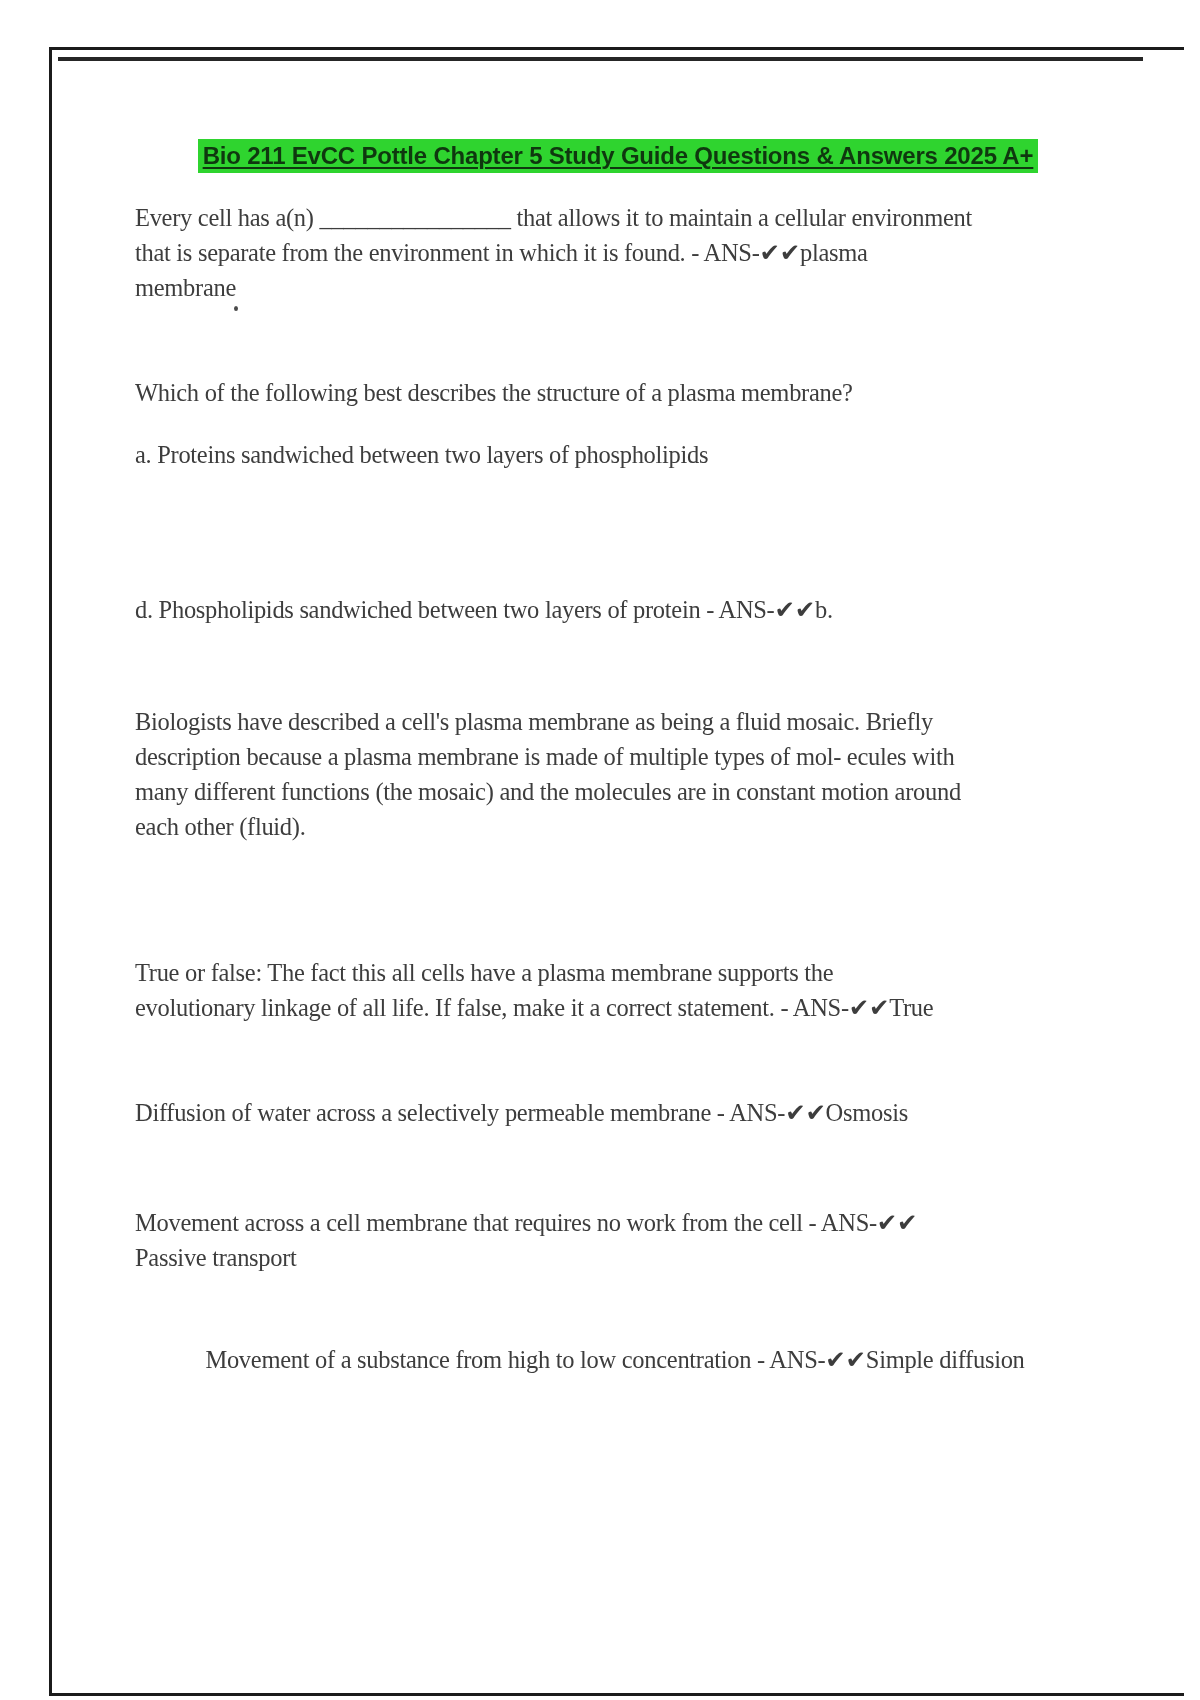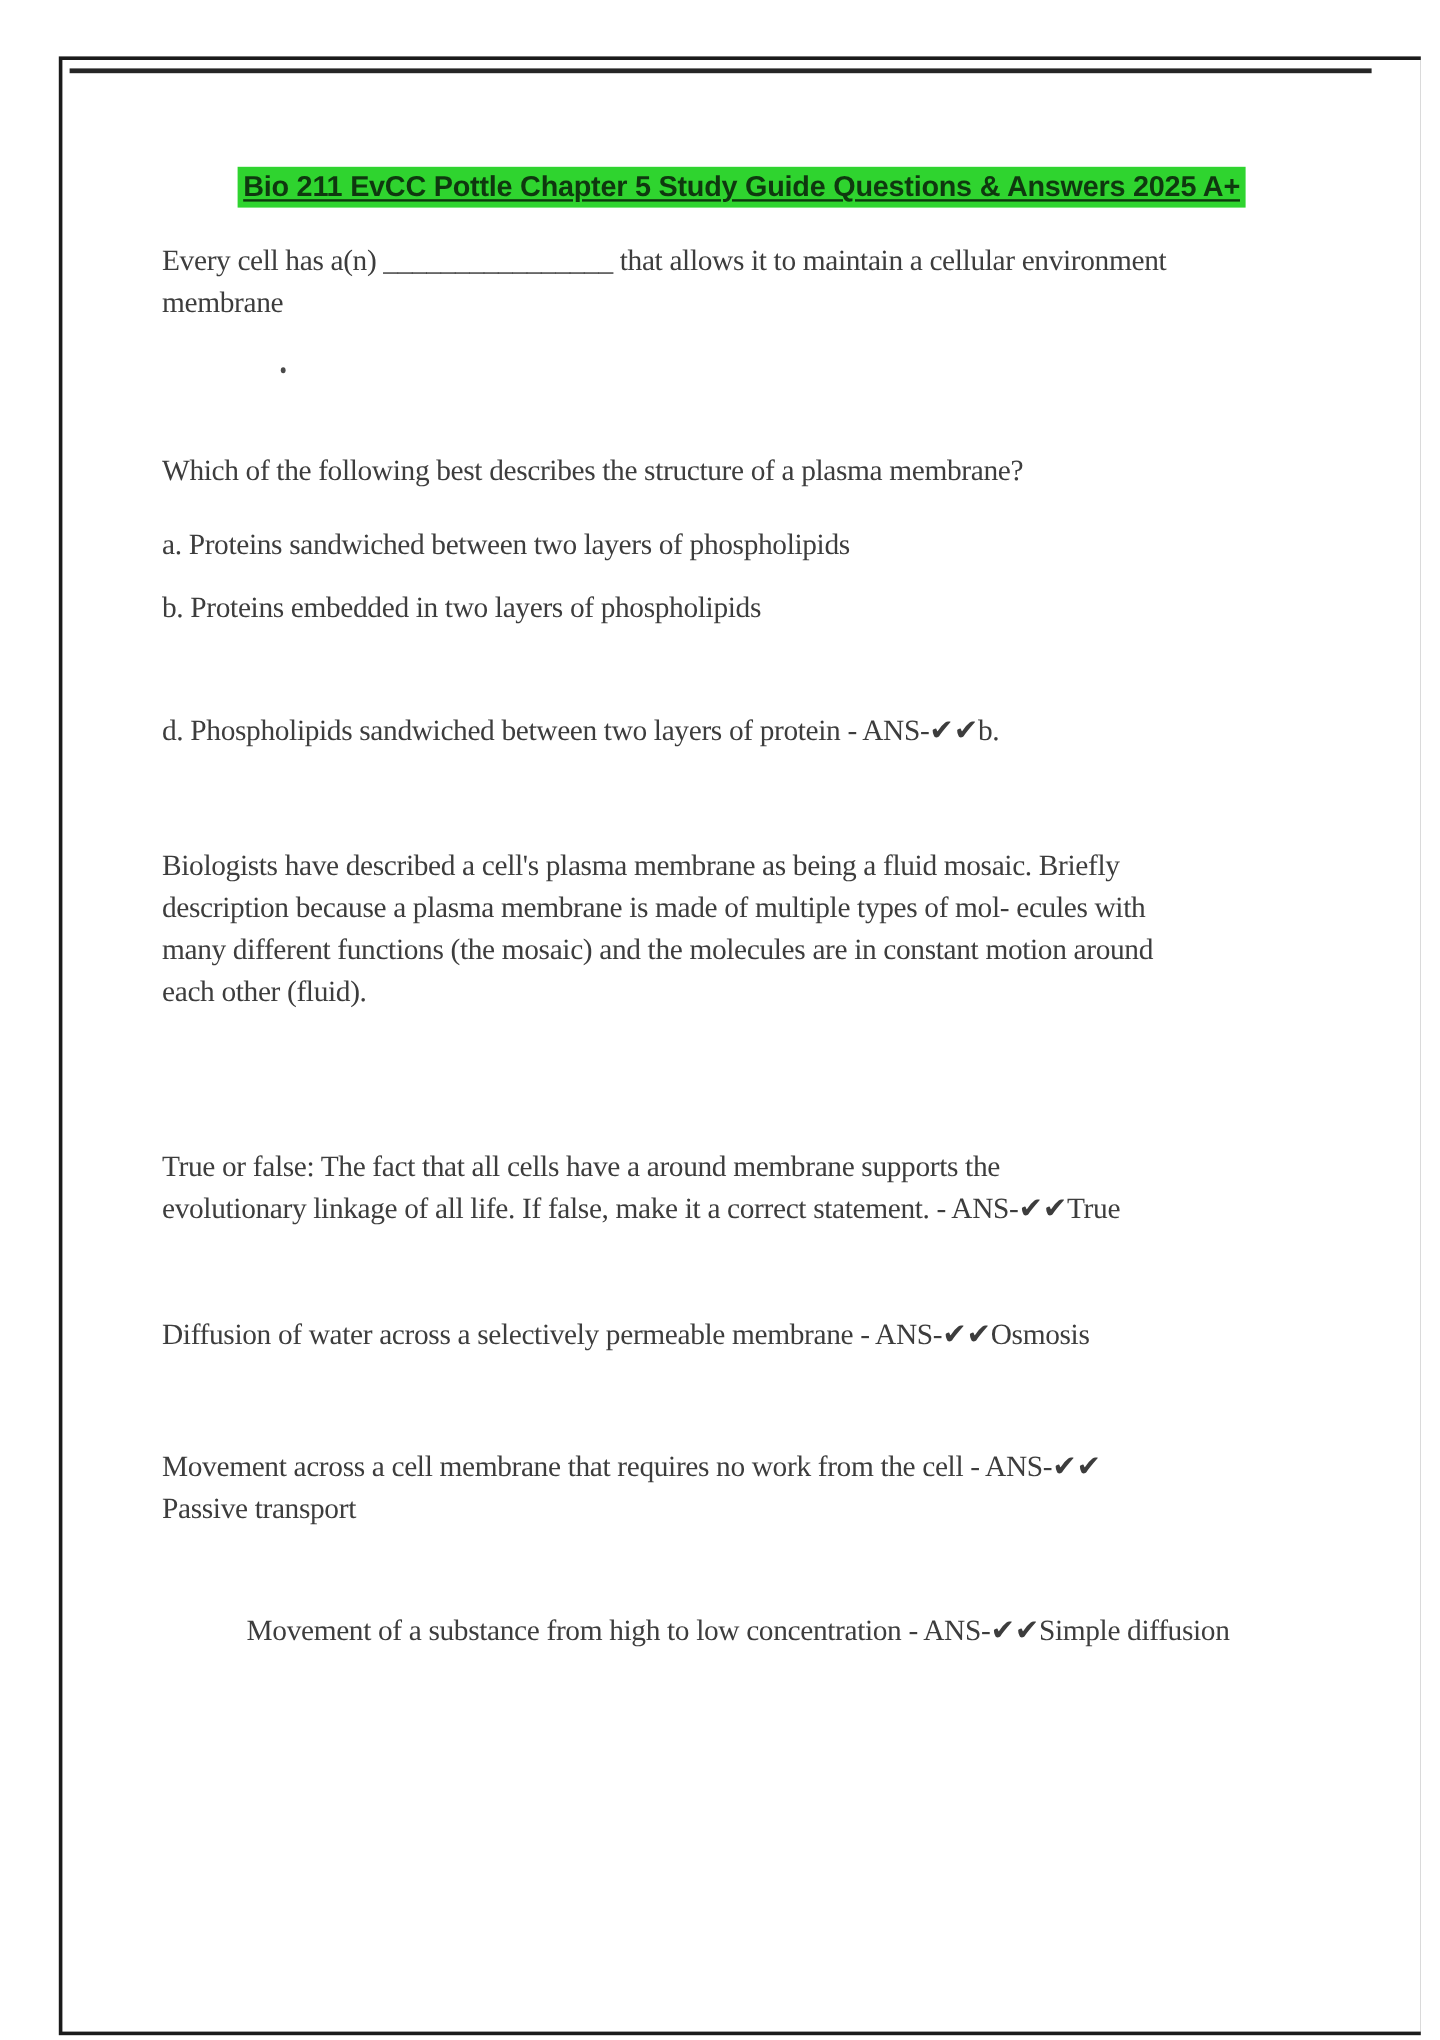--- a/index.html
+++ b/index.html
@@ -46,51 +46,49 @@
 
   <div class="frame"></div>
   <div class="top-rule"></div>
 
   <div class="title-wrap">
     <span class="title-hl">Bio 211 EvCC Pottle Chapter 5 Study Guide Questions &amp; Answers 2025 A+</span>
   </div>
 
   <div class="block p1">
     <div class="line">Every cell has a(n) ________________ that allows it to maintain a cellular environment</div>
+    <div class="line">that is separate from the environment in which it is found. - ANS-✔✔plasma</div>
     <div class="line">membrane</div>
   </div>
 
   <div class="stray-dot"></div>
 
   <div class="block q2">
     <div class="line">Which of the following best describes the structure of a plasma membrane?</div>
   </div>
 
   <div class="block opt-a">
     <div class="line">a. Proteins sandwiched between two layers of phospholipids</div>
   </div>
 
-  <div class="block opt-b">
-    <div class="line">b. Proteins embedded in two layers of phospholipids</div>
-  </div>
 
 
   <div class="block opt-d">
     <div class="line">d. Phospholipids sandwiched between two layers of protein - ANS-✔✔b.</div>
   </div>
 
   <div class="block p3">
     <div class="line">Biologists have described a cell's plasma membrane as being a fluid mosaic. Briefly</div>
     <div class="line">description because a plasma membrane is made of multiple types of mol- ecules with</div>
     <div class="line">many different functions (the mosaic) and the molecules are in constant motion around</div>
     <div class="line">each other (fluid).</div>
   </div>
 
   <div class="block p4">
-    <div class="line">True or false: The fact that all cells have a around membrane supports the</div>
+    <div class="line">True or false: The fact this all cells have a plasma membrane supports the</div>
     <div class="line">evolutionary linkage of all life. If false, make it a correct statement. - ANS-✔✔True</div>
   </div>
 
   <div class="block p5">
     <div class="line">Diffusion of water across a selectively permeable membrane - ANS-✔✔Osmosis</div>
   </div>
 
   <div class="block p6">
     <div class="line">Movement across a cell membrane that requires no work from the cell - ANS-✔✔</div>
     <div class="line">Passive transport</div>

